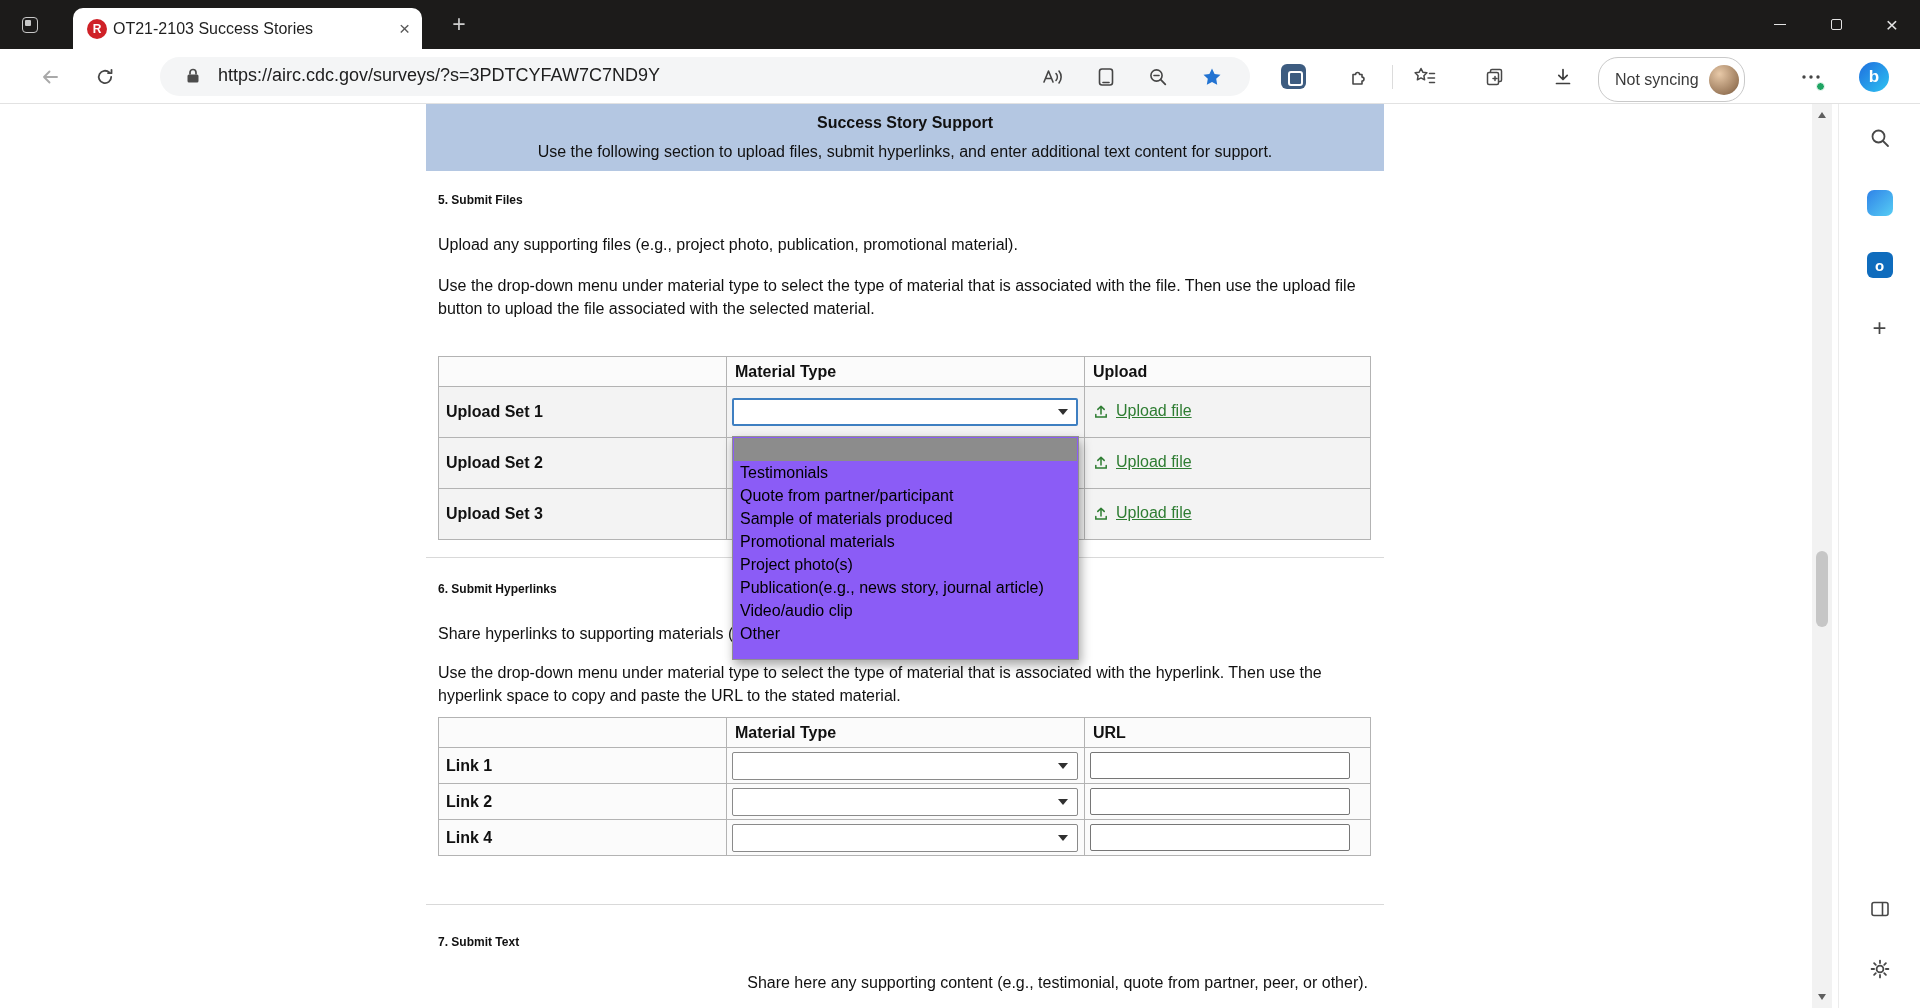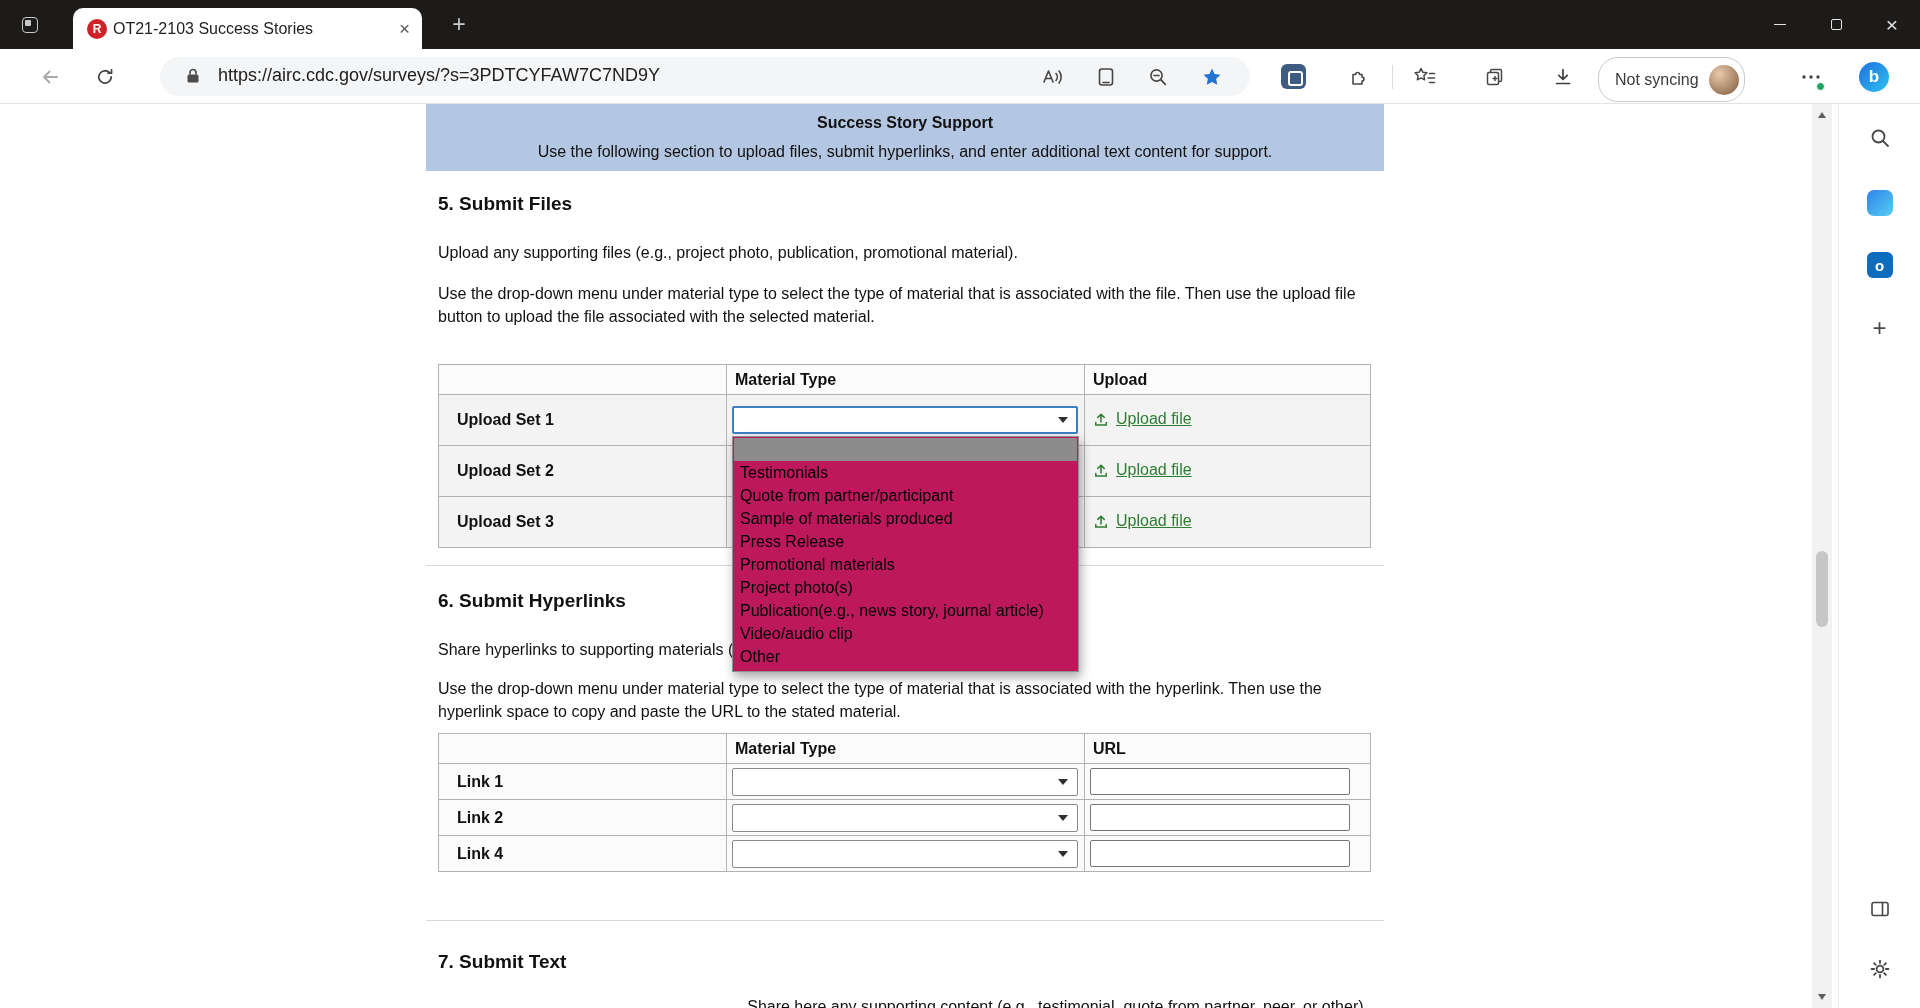--- a/index.html
+++ b/index.html
@@ -62,51 +62,51 @@
                font-size:17px; align-items:center; justify-content:center; }
 
   
   .content { position:absolute; top:104px; left:0; width:1920px; height:904px; background:#fff; overflow:hidden; }
   .column { position:absolute; left:426px; top:0; width:958px; color:#111; }
 
   .banner { background:var(--banner-blue,#b4c7e2); text-align:center; padding:8px 20px 9px; }
   .banner-title { font-weight:bold; font-size:16px; line-height:21px; }
   .banner-sub { font-size:16px; line-height:21px; margin-top:8px; }
 
-  h2.q { font-size:19px; font-weight:bold; margin:22px 0 0 12px; }
+  h2.q { font-size:12px; font-weight:bold; margin:22px 0 0 12px; }
   h2.q6 { margin-top:24px; } h2.q7 { margin-top:30px; }
   p.body { font-size:16px; line-height:23px; margin:26px 12px 0 12px; max-width:930px; }
   p.instr { margin-top:18px; } p.instr6 { margin-top:16px; } p.intro7 { margin-top:22px;text-align:right; }
 
   table { border-collapse:collapse; font-size:16px; margin:36px 0 0 12px; }
   table.t2 { margin-top:10px; }
   th, td { border:1px solid #b3b3b3; }
   th { font-weight:bold; text-align:left; padding:4px 8px; background:#fbfbfb; height:30px; }
   .t1 td { background:#f3f3f3; height:51px; }
   .t2 td { background:#fbfbfb; height:36px; }
-  td.lbl { font-weight:bold; padding-left:18px;margin-top:24px; }
+  td.lbl { font-weight:bold; padding-left:7px;margin-top:24px; }
   td.mat { padding-left:5px; }
   td.upl { padding-left:8px; }
 
   .select-box { width:346px; height:28px; background:#fff; border:1px solid #8a8a8a; border-radius:2px; position:relative; }
   .select-box.focused { border:2px solid var(--focus-blue,#3e7fc1); }
   .chev { position:absolute; right:9px; top:10px; width:0; height:0;
           border-left:5px solid transparent; border-right:5px solid transparent; border-top:6px solid #303030; }
   .select-box.focused .chev { top:9px; right:8px; }
   .url-input { width:260px; height:27px; border:1px solid #767676; border-radius:2px; background:#fff; }
 
   .upload-link { color:var(--upload-green,#2e7d32); display:inline-flex; align-items:center; gap:7px; text-decoration:none; }
   .upload-link span { text-decoration:underline; }
 
   .divider { height:1px; background:#d9d9d9; margin-top:17px; }
   .divider.gap2 { margin-top:48px; }
 
   
-  .menu { position:absolute; left:732px; top:332px; width:347px; background:#be185d; border:1px solid #909090;
-          box-shadow:2px 5px 10px rgba(0,0,0,.35); z-index:40; padding:1px 1px 3px; }
+  .menu { position:absolute; left:732px; top:332px; width:347px; background:#8b5cf6; border:1px solid #909090;
+          box-shadow:2px 5px 10px rgba(0,0,0,.35); z-index:40; padding:1px 1px 14px; }
   .menu .blank { height:23px; background:var(--menu-highlight-gray,#8c8c8c); }
   .menu .opt { font-size:16px; line-height:23px; padding-left:6px; color:#000; white-space:nowrap; }
 
   
   .vscroll { position:absolute; left:1812px; top:0; width:20px; height:904px; background:#f2f2f2; }
   .sb-btn { position:absolute; left:0; width:20px; height:18px; display:flex; align-items:center; justify-content:center; }
   .sb-up { top:2px; } .sb-down { bottom:2px; }
   .tri-up { width:0; height:0; border-left:4.5px solid transparent; border-right:4.5px solid transparent; border-bottom:6px solid #5f5f5f; }
   .tri-down { width:0; height:0; border-left:4.5px solid transparent; border-right:4.5px solid transparent; border-top:6px solid #5f5f5f; }
   .sb-thumb { position:absolute; left:4px; width:12px; top:447px; height:76px; background:#c6c6c6; border-radius:6px; }
@@ -384,21 +384,20 @@
       <h2 class="q q7">7. Submit Text</h2>
       <p class="body intro7">Share here any supporting content (e.g., testimonial, quote from partner, peer, or other).</p>
 
     </main>
 
     <div class="menu">
       <div class="blank"></div>
       <div class="opt">Testimonials</div>
       <div class="opt">Quote from partner/participant</div>
       <div class="opt">Sample of materials produced</div>
-      <div class="opt">Press Release</div>
       <div class="opt">Promotional materials</div>
       <div class="opt">Project photo(s)</div>
       <div class="opt">Publication(e.g., news story, journal article)</div>
       <div class="opt">Video/audio clip</div>
       <div class="opt">Other</div>
     </div>
 
     <div class="vscroll">
       <div class="sb-btn sb-up">
           <span class="tri-up"></span>

